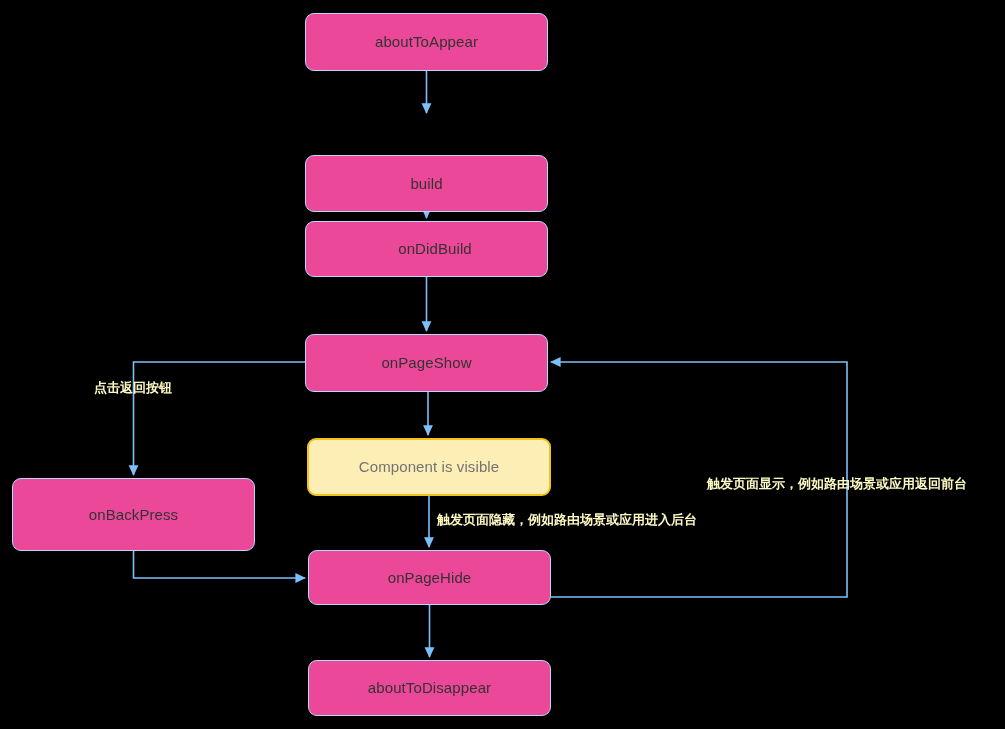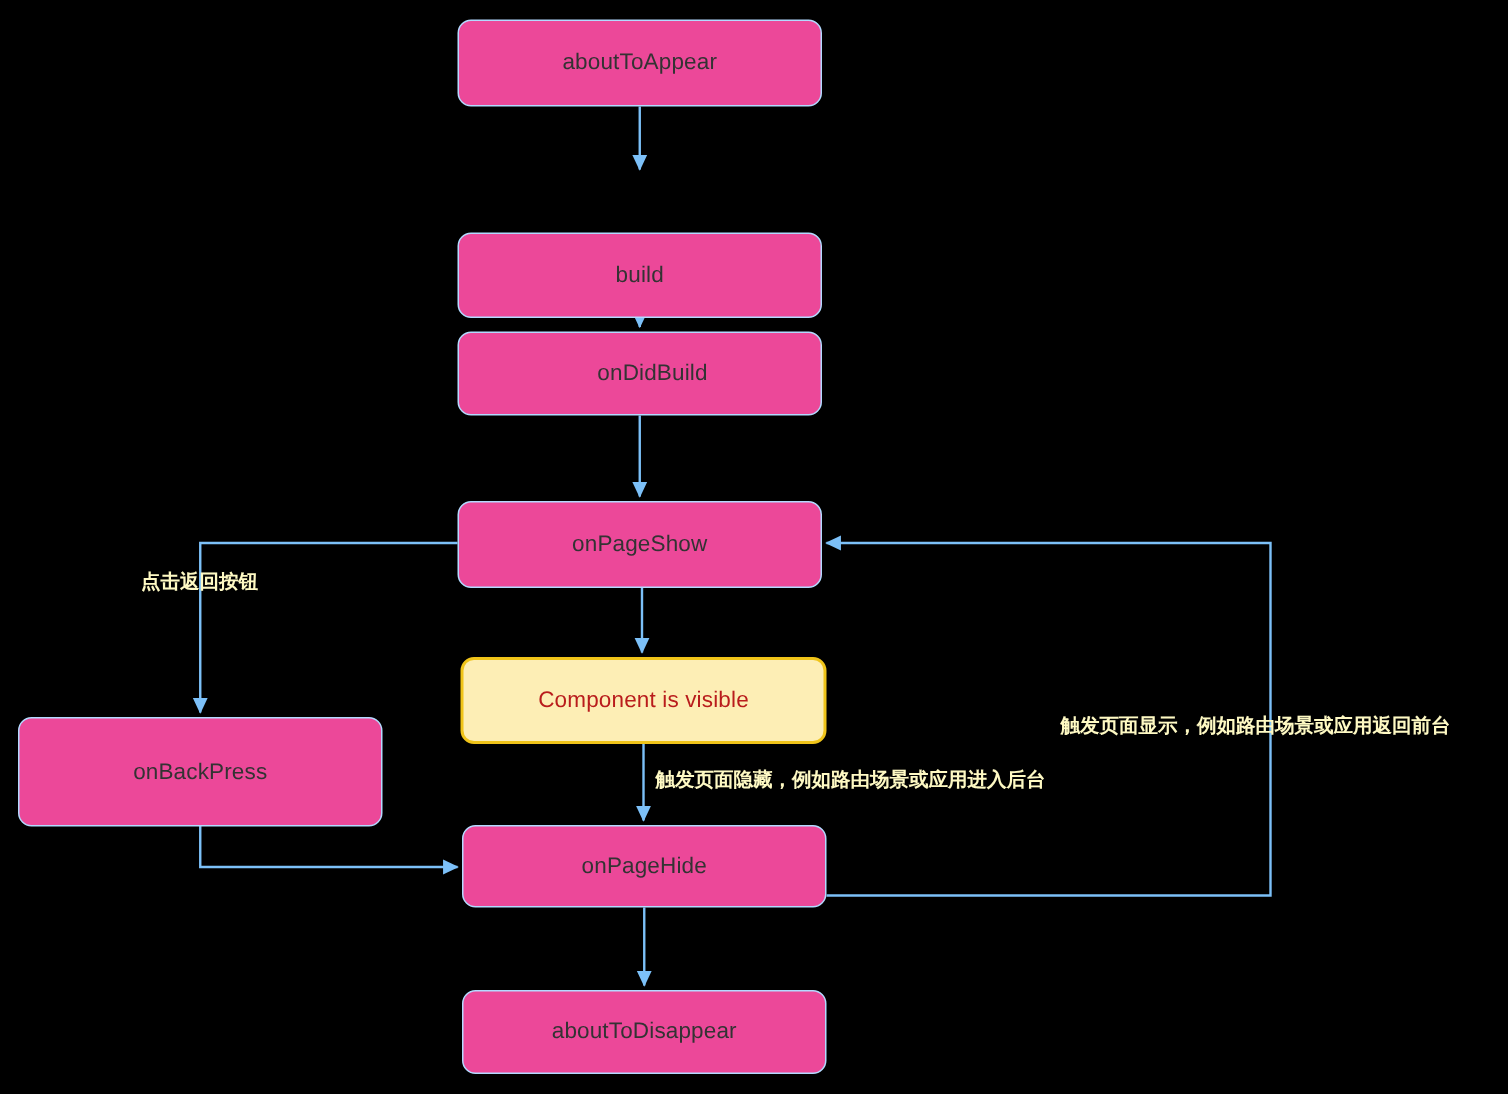--- a/index.html
+++ b/index.html
@@ -39,21 +39,21 @@
     color: #333333;
     letter-spacing: 0.1px;
   }
   .node.blue {
     background: #ec4899;
     border: 1.6px solid #b3daff;
   }
   .node.yellow {
     background: #fdeeb5;
     border: 2.2px solid #f0c419;
-    color: #b91c1c;
+    color: #737373;
   }
   .edge-label {
     position: absolute;
     font-size: 13px;
     font-weight: bold;
     color: #fef9c3;
     white-space: nowrap;
     font-family: "DejaVu Sans", "Liberation Sans", sans-serif;
   }
   .edge-label.center {

